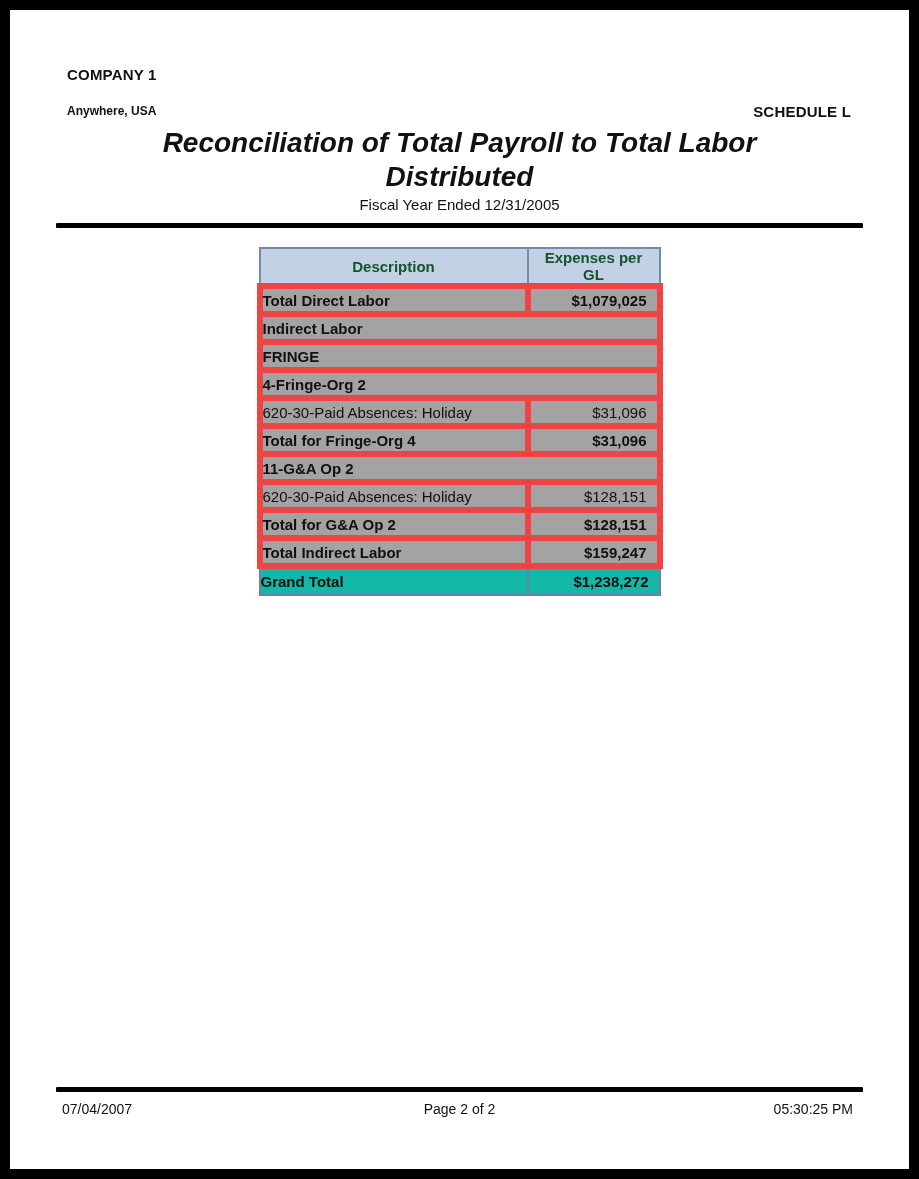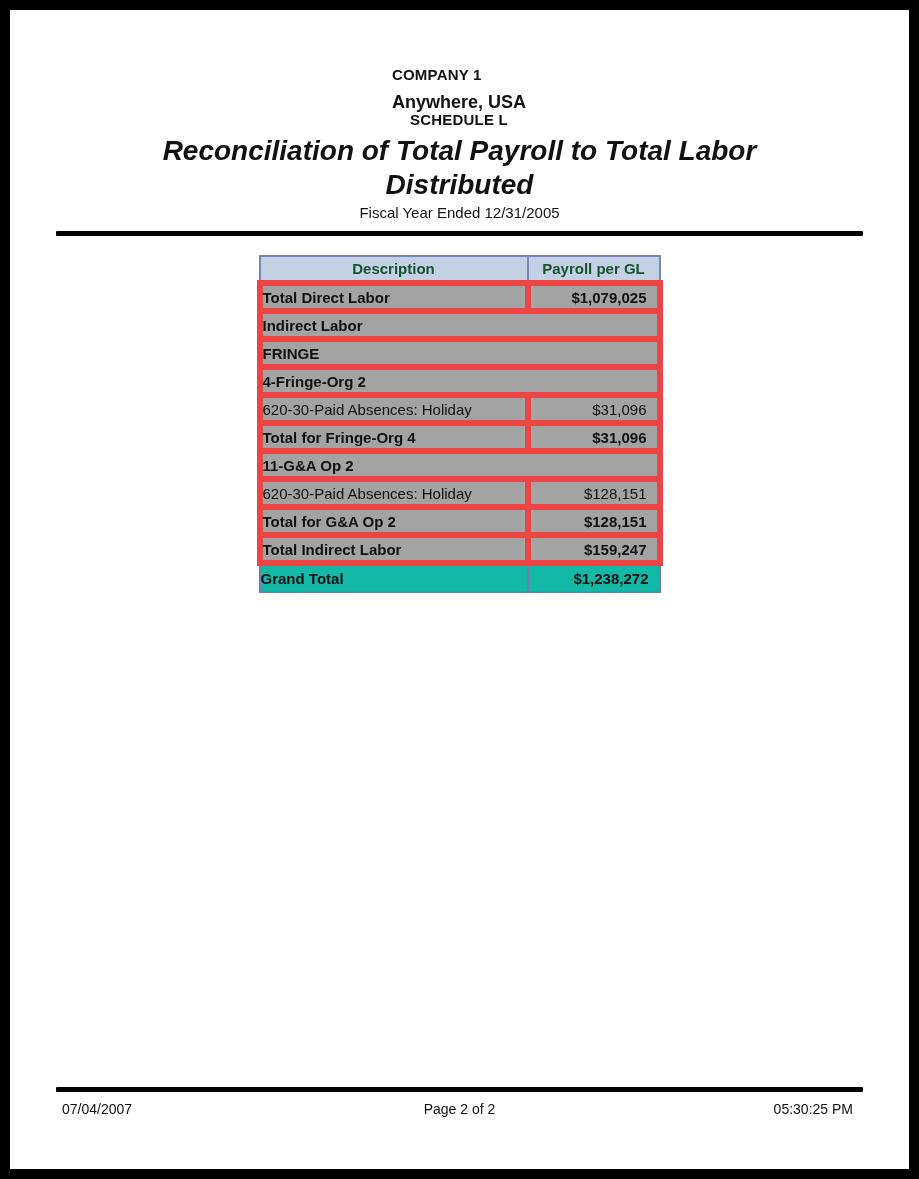--- a/index.html
+++ b/index.html
@@ -15,34 +15,33 @@
     display: flex;
     flex-direction: column;
     padding: 0 46px;
   }
 
   
   .report-header {
     margin-top: 56px;
     display: flex;
     justify-content: space-between;
-    align-items: center;
+    align-items: flex-end;
     padding: 0 12px 0 11px;
-    flex-direction: column;
   }
   .company-block { line-height: 18px; }
   .company-name, .schedule-label {
     font-size: 15px;
     font-weight: bold;
     letter-spacing: 0.2px;
   }
   .company-location {
-    font-size: 18px;
-    font-weight: bold;
-    margin-top: 9px;
+    font-size: 12px;
+    font-weight: bold;
+    margin-top: 18px;
   }
 
   .report-title {
     margin: 6px auto 0 auto;
     width: 680px;
     text-align: center;
     font-size: 28px;
     font-weight: bold;
     line-height: 34px;
     font-style: italic;
@@ -148,21 +147,21 @@
 
   <div class="table-wrap">
     <table class="payroll">
       <colgroup>
           <col class="c-desc">
           <col class="c-val">
         </colgroup>
       <thead>
         <tr>
           <th>Description</th>
-          <th>Payroll per GL</th>
+          <th>Expenses per GL</th>
         </tr>
       </thead>
       <tbody>
           <tr>
             <td class="desc indent-0 bold">Total Direct Labor</td>
             <td class="val bold">$1,079,025</td>
           </tr>
           <tr>
             <td class="desc indent-0 bold" colspan="2">Indirect Labor</td>
           </tr>

